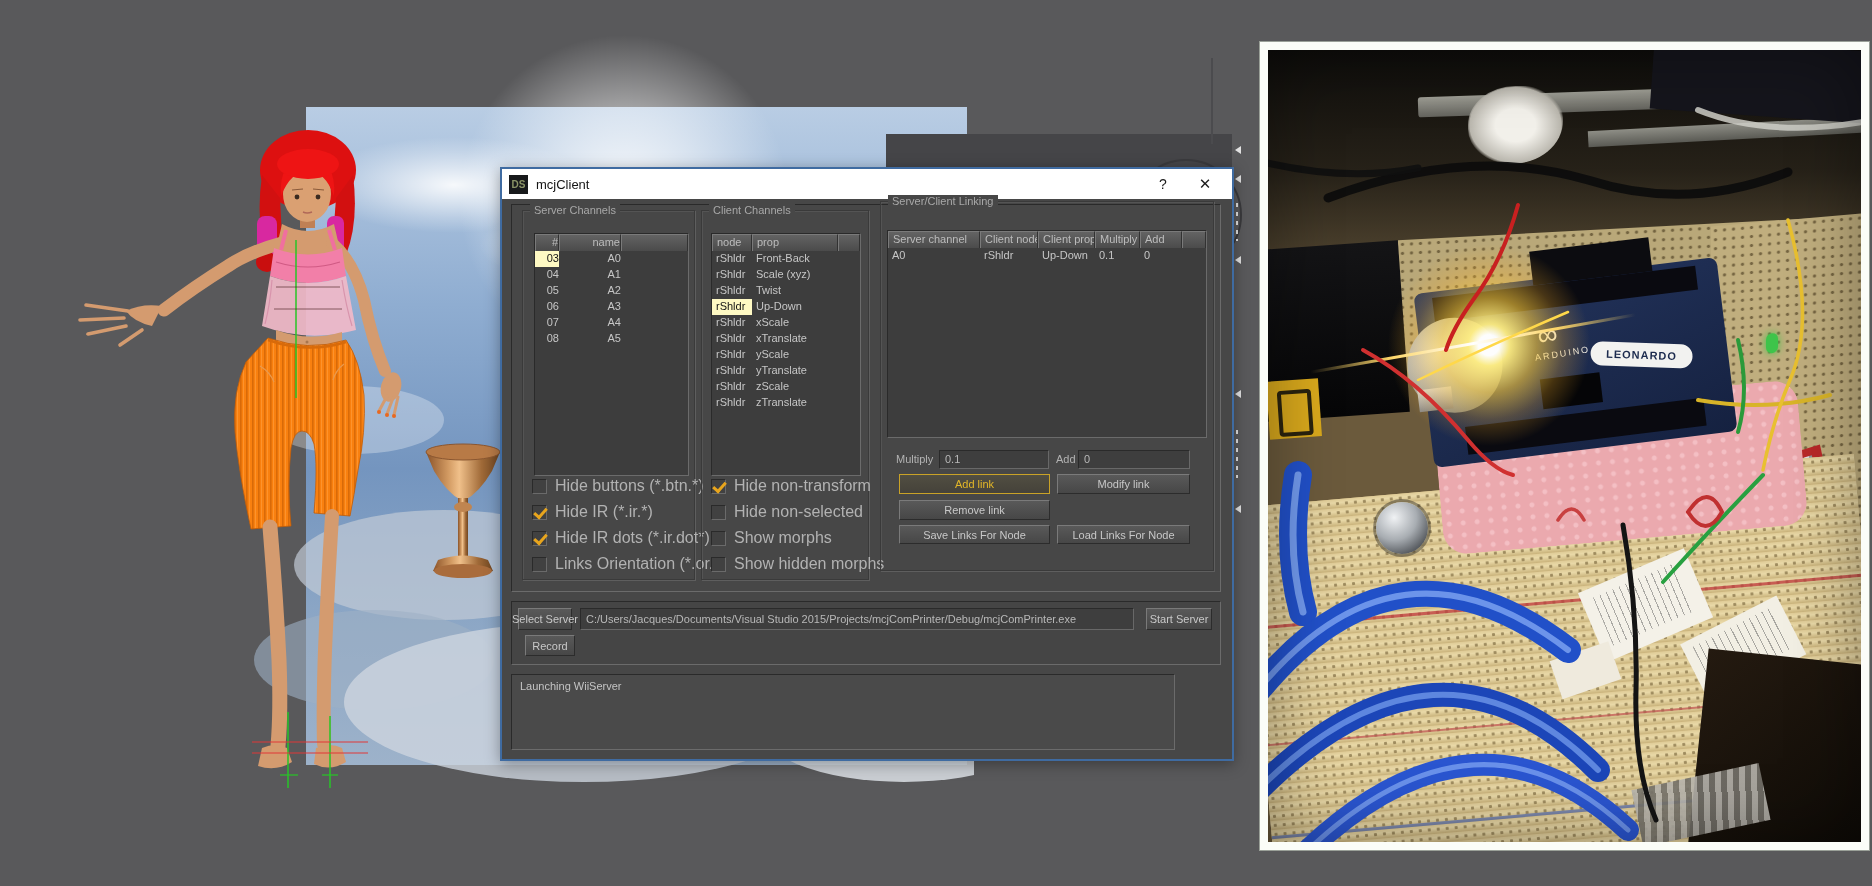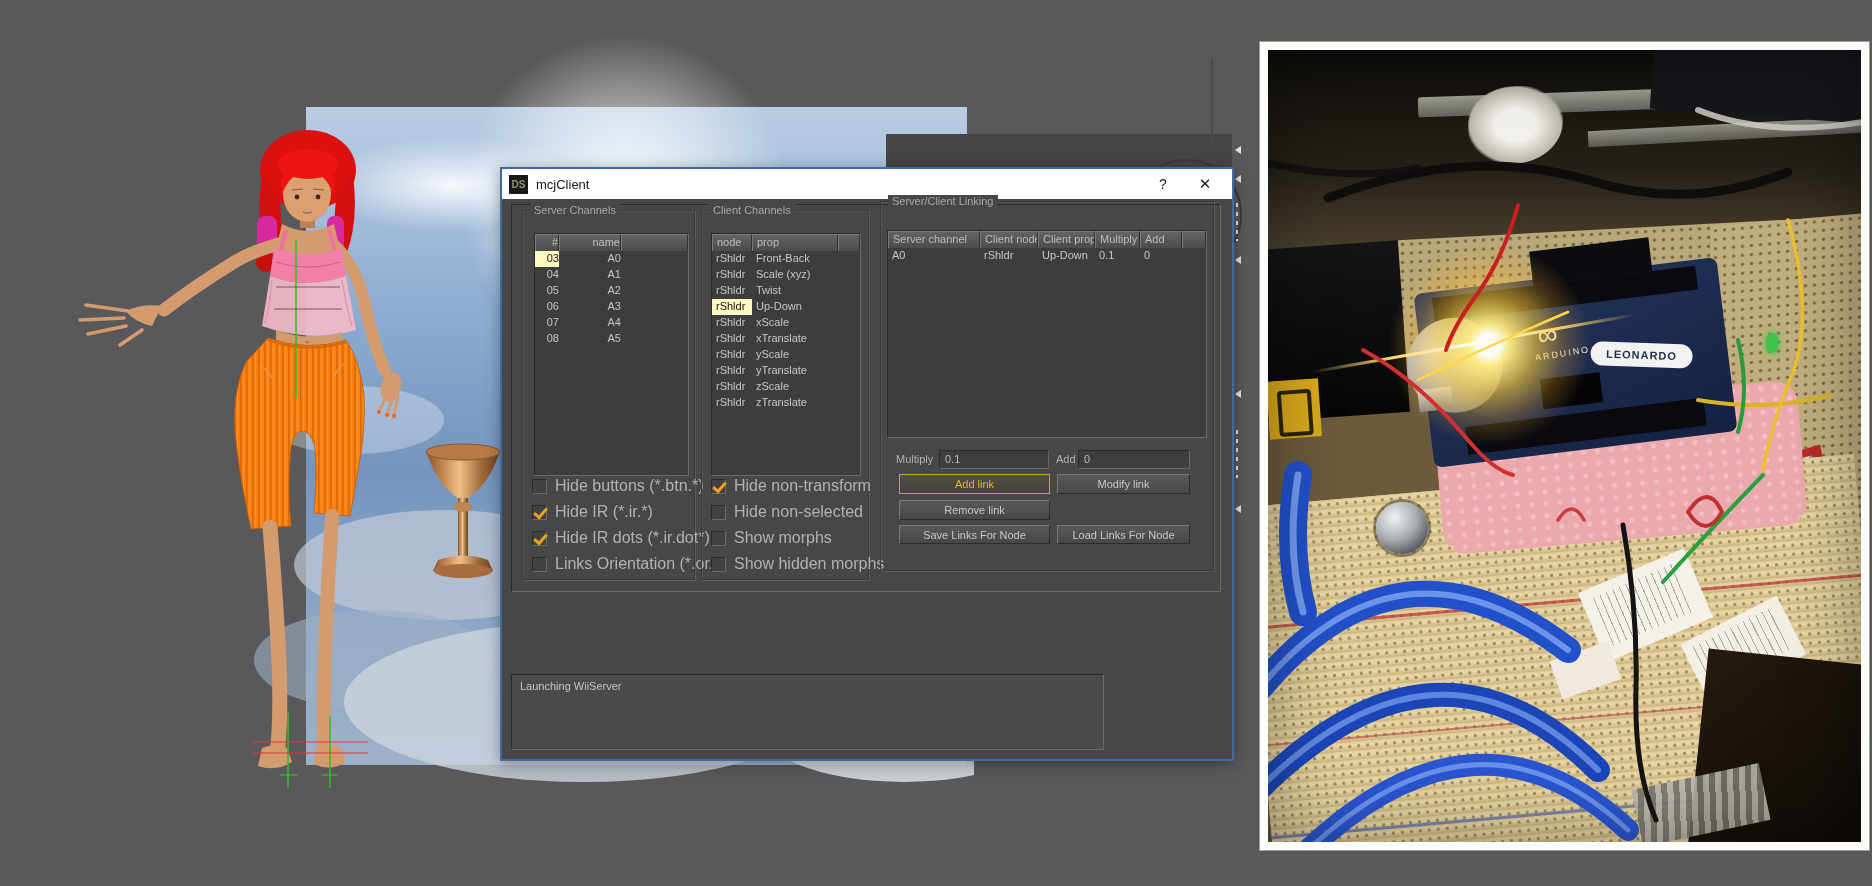--- a/index.html
+++ b/index.html
@@ -21,21 +21,21 @@
               display:flex;align-items:center;justify-content:center;}
   .title-text{margin-left:8px;font-size:13px;color:#151515;}
   .title-btn{position:absolute;top:0;height:30px;width:26px;display:flex;align-items:center;justify-content:center;
              font-size:14px;color:#1a1a1a;}
   .tb-help{right:56px;} .tb-close{right:14px;font-size:15px;}
   .dlg-body{position:absolute;left:0;top:30px;width:730px;height:558px;background:#474747;}
 
   .sunken{border:1px solid;border-color:#2a2a2a #6b6b6b #6b6b6b #2a2a2a;}
   .outer-frame{left:9px;top:5px;width:708px;height:386px;}
   .srv-panel{left:9px;top:402px;width:708px;height:62px;background:#454545;}
-  .log-panel{left:9px;top:475px;width:593px;height:76px;background:#4a4a4a;color:#c4c4c4;font-size:11px;line-height:15px;padding:4px 0 0 8px;box-sizing:border-box;}
+  .log-panel{left:9px;top:475px;width:664px;height:76px;background:#4a4a4a;color:#c4c4c4;font-size:11px;line-height:15px;padding:4px 0 0 8px;box-sizing:border-box;}
 
   .grp{position:absolute;border:1px solid #3a3a3a;box-shadow:1px 1px 0 rgba(255,255,255,.13), inset 1px 1px 0 rgba(255,255,255,.07);}
   .grp-cap{position:absolute;top:-7px;left:7px;background:#474747;padding:0 4px;font-size:11px;color:#a8a8a8;white-space:nowrap;}
   .grp-server{left:20px;top:11px;width:171px;height:368px;text-align:right;}
   .grp-client{left:199px;top:11px;width:166px;height:368px;}
   .grp-link{left:378px;top:2px;width:332px;height:368px;}
 
   .list{position:absolute;background:#3d3d3d;overflow:hidden;}
   .lst-hdr{display:flex;height:17px;}
   .hcell{box-sizing:border-box;background:linear-gradient(#636363,#4b4b4b);border-top:1px solid #7a7a7a;border-left:1px solid #7a7a7a;
@@ -365,20 +365,26 @@
         <div class="field" style="left:58px;top:248px;width:110px;height:19px">0.1</div>
         <div class="flabel" style="left:175px;top:251px">Add</div>
         <div class="field" style="left:197px;top:248px;width:112px;height:19px">0</div>
         <div class="btn btn-default" style="left:18px;top:272px;width:151px;height:20px">Add link</div>
         <div class="btn" style="left:176px;top:272px;width:133px;height:20px">Modify link</div>
         <div class="btn" style="left:18px;top:298px;width:151px;height:20px">Remove link</div>
         <div class="btn" style="left:18px;top:323px;width:151px;height:19px">Save Links For Node</div>
         <div class="btn" style="left:176px;top:323px;width:133px;height:19px">Load Links For Node</div>
       </div>
 
+      <div class="abs sunken srv-panel">
+        <div class="btn" style="left:6px;top:6px;width:54px;height:22px">Select Server</div>
+        <div class="field" style="left:68px;top:6px;width:554px;height:22px;padding-top:4px">C:/Users/Jacques/Documents/Visual Studio 2015/Projects/mcjComPrinter/Debug/mcjComPrinter.exe</div>
+        <div class="btn" style="left:634px;top:6px;width:66px;height:22px">Start Server</div>
+        <div class="btn" style="left:13px;top:33px;width:50px;height:21px">Record</div>
+      </div>
 
       <div class="abs sunken log-panel">
         <div>Launching WiiServer</div>
       </div>
     </div>
   </div>
 
   <div class="abs photo-frame">
     <div class="photo">
       <div class="ph" style="left:0;top:0;width:593px;height:200px;background:linear-gradient(180deg,#0e0d0b,#262118 60%,#4a3f2c)"></div>

